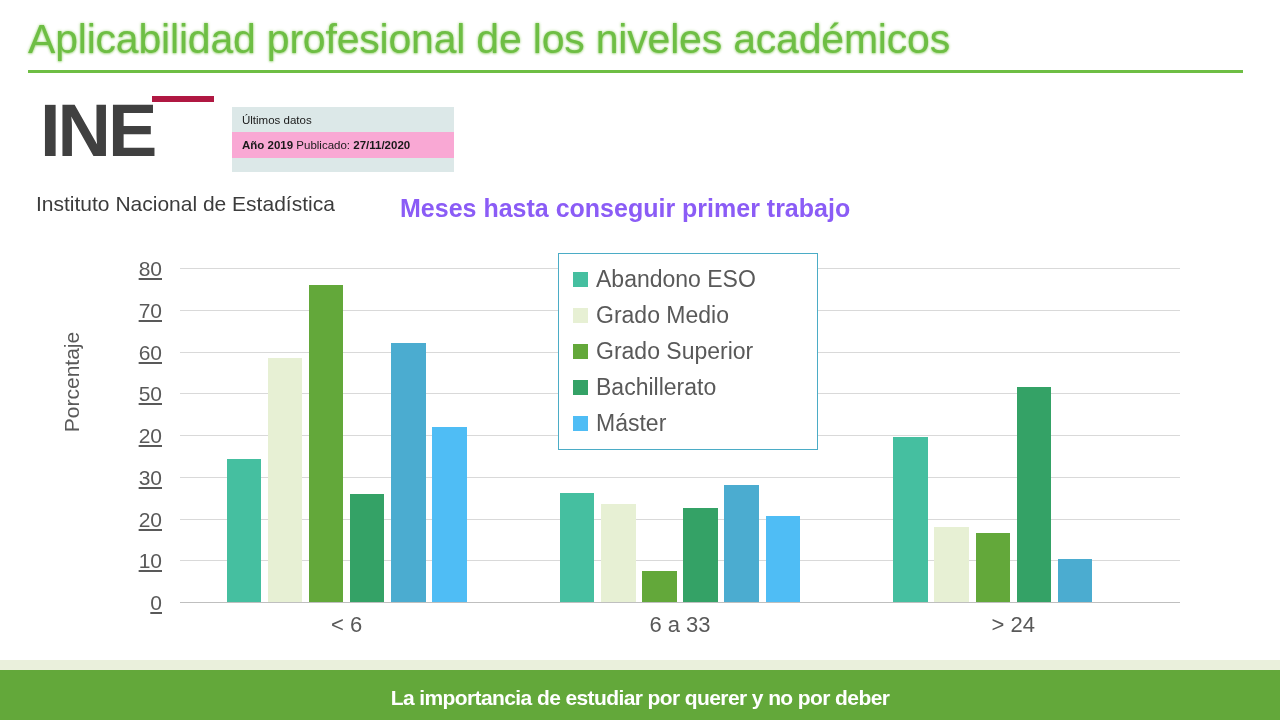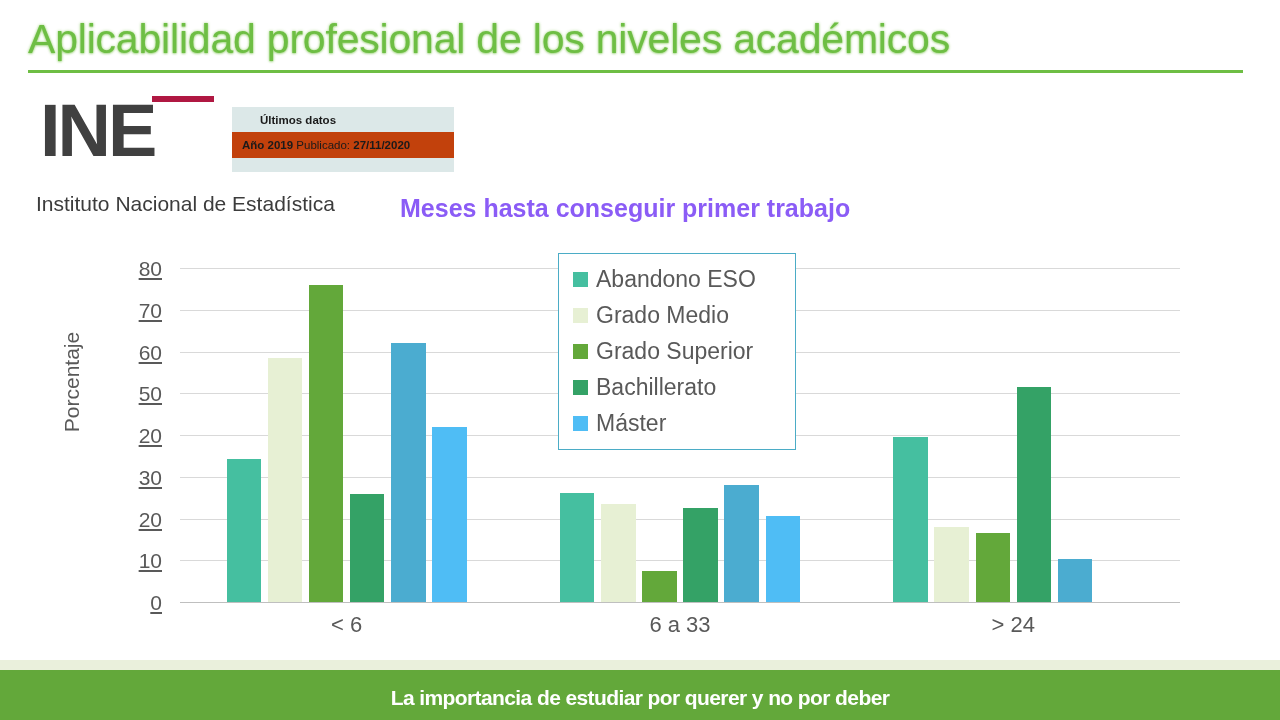--- a/index.html
+++ b/index.html
@@ -81,26 +81,25 @@
     left: 232px;
     top: 107px;
     width: 222px;
     height: 65px;
     background: #DCE8E8;
     font-size: 11px;
     color: #1a1a1a;
   }
   #datos-header {
     padding: 7px 8px 6px 10px;
-    font-weight: 700;
+    font-weight: 400;
     font-size: 11.5px;
-    margin-left: 18px;
   }
   #datos-row {
-    background: #c2410c;
+    background: #f9a8d4;
     padding: 7px 0 7px 10px;
     white-space: nowrap;
     font-size: 11.5px;
   }
   #datos-row .b { font-weight: 700; }
   #datos-row .n { font-weight: 400; }
 
   
   #chart-subtitle {
     position: absolute;
@@ -180,21 +179,21 @@
     color: #595959;
     text-align: center;
     white-space: nowrap;
   }
 
   
   #legend {
     position: absolute;
     left: 558px;
     top: 253px;
-    width: 238px;
+    width: 260px;
     box-sizing: border-box;
     background: #ffffff;
     border: 1.5px solid #4BACC6;
     padding: 7px 10px 8px 14px;
   }
   .legend-item {
     display: flex;
     align-items: center;
     height: 36px;
   }

